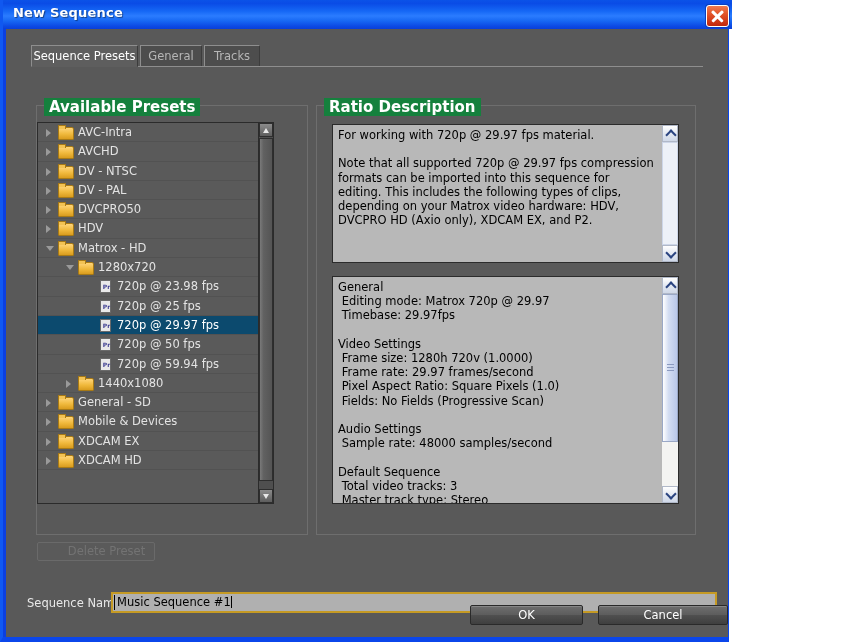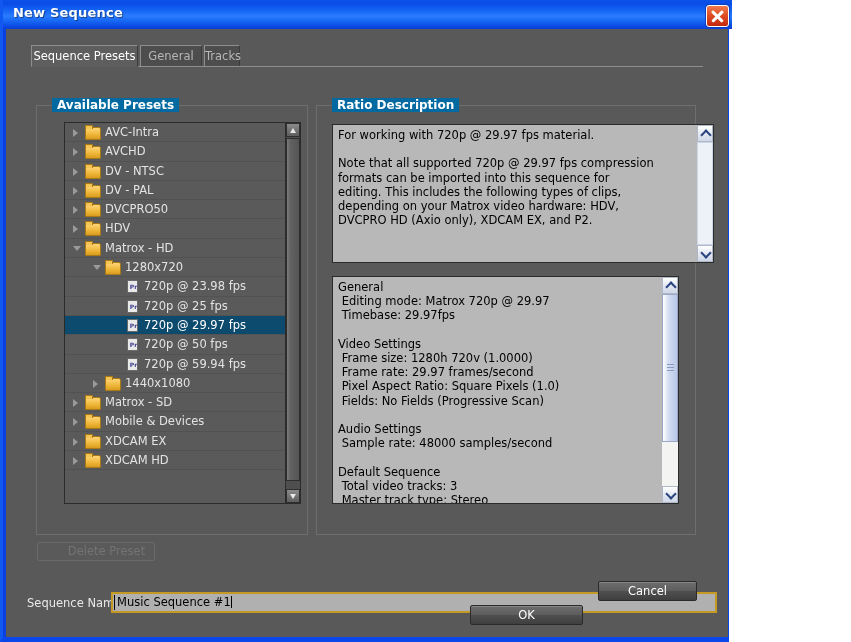--- a/index.html
+++ b/index.html
@@ -107,33 +107,32 @@
   }
 
   
   .groupbox {
     position: absolute;
     box-sizing: border-box;
     border: 1px solid #6e6e6e;
   }
   .group-title {
     position: absolute;
-    background: #0369a1;
+    background: #15803d;
     color: #ffffff;
-    font-size: 12px;
+    font-size: 15px;
     font-weight: bold;
     padding: 0 5px;
     white-space: nowrap;
-    margin-left: 8px;
   }
 
   
   #tree-frame {
     position: absolute;
-    left: 58px; top: 93px;
+    left: 31px; top: 93px;
     width: 237px; height: 382px;
     box-sizing: border-box;
     border: 1px solid #2b2b2b;
     background: #5a5a5a;
     overflow: hidden;
   }
   #tree-inner {
     position: absolute;
     left: 0; top: 0;
     width: 222px; height: 382px;
@@ -261,21 +260,21 @@
     background: linear-gradient(to right, #7a7a7a, #616161 30%, #545454);
     border: 1px solid #2e2e2e;
     box-sizing: border-box;
     cursor: pointer;
   }
 
   
   #desc-top {
     position: absolute;
     left: 326px; top: 95px;
-    width: 382px; height: 139px;
+    width: 347px; height: 139px;
     box-sizing: border-box;
     border: 1px solid #2b2b2b;
     background: #b8b8b8;
     overflow: hidden;
   }
   #desc-bottom {
     position: absolute;
     left: 326px; top: 247px;
     width: 347px; height: 228px;
     box-sizing: border-box;
@@ -405,21 +404,21 @@
   <div id="titlebar">
     <div id="title-text">New Sequence</div>
     <div id="close-btn"></div>
   </div>
 
   <div id="client">
 
     <div class="tabstrip">
       <div class="tab active" style="left:0px;   width:107px;"><span>Sequence Presets</span></div>
       <div class="tab inactive" style="left:109px; width:62px;"><span>General</span></div>
-      <div class="tab inactive" style="left:173px; width:36px;"><span>Tracks</span></div>
+      <div class="tab inactive" style="left:173px; width:56px;"><span>Tracks</span></div>
     </div>
     <div class="tabline"></div>
 
     <div class="groupbox" style="left:30px; top:76px; width:272px; height:430px;"></div>
     <div class="group-title" style="left:38px; top:69px;">Available Presets</div>
 
     <div id="tree-frame">
       <div id="tree-inner">
           <div class="tree-row lvl0">
             <span class="twisty collapsed"></span>
@@ -482,21 +481,21 @@
             <span class="tree-label">720p @ 59.94 fps</span>
           </div>
           <div class="tree-row lvl1">
             <span class="twisty collapsed"></span>
             <span class="folder-icon"></span>
             <span class="tree-label">1440x1080</span>
           </div>
           <div class="tree-row lvl0">
             <span class="twisty collapsed"></span>
             <span class="folder-icon"></span>
-            <span class="tree-label">Matrox - SD</span>
+            <span class="tree-label">General - SD</span>
           </div>
           <div class="tree-row lvl0">
             <span class="twisty collapsed"></span>
             <span class="folder-icon"></span>
             <span class="tree-label">Mobile &amp; Devices</span>
           </div>
           <div class="tree-row lvl0">
             <span class="twisty collapsed"></span>
             <span class="folder-icon"></span>
             <span class="tree-label">XDCAM EX</span>
@@ -578,18 +577,18 @@
     <div id="seqname-label">Sequence Name:</div>
     <div id="seqname-input">
       <div id="seqname-inner">
         <span>Music Sequence #1</span><span id="seqname-caret" style="position:relative; display:inline-block; width:1px; height:12px; vertical-align:-2px; background:#000;"></span>
       </div>
     </div>
 
     <div class="btn" style="left:464px; top:576px; width:113px; height:20px; line-height:18px;">
       <span>OK</span>
     </div>
-    <div class="btn" style="left:592px; top:552px; width:99px; height:20px; line-height:18px;">
+    <div class="btn" style="left:592px; top:576px; width:130px; height:20px; line-height:18px;">
       <span>Cancel</span>
     </div>
 
   </div>
 </div>
 
 </body></html>

